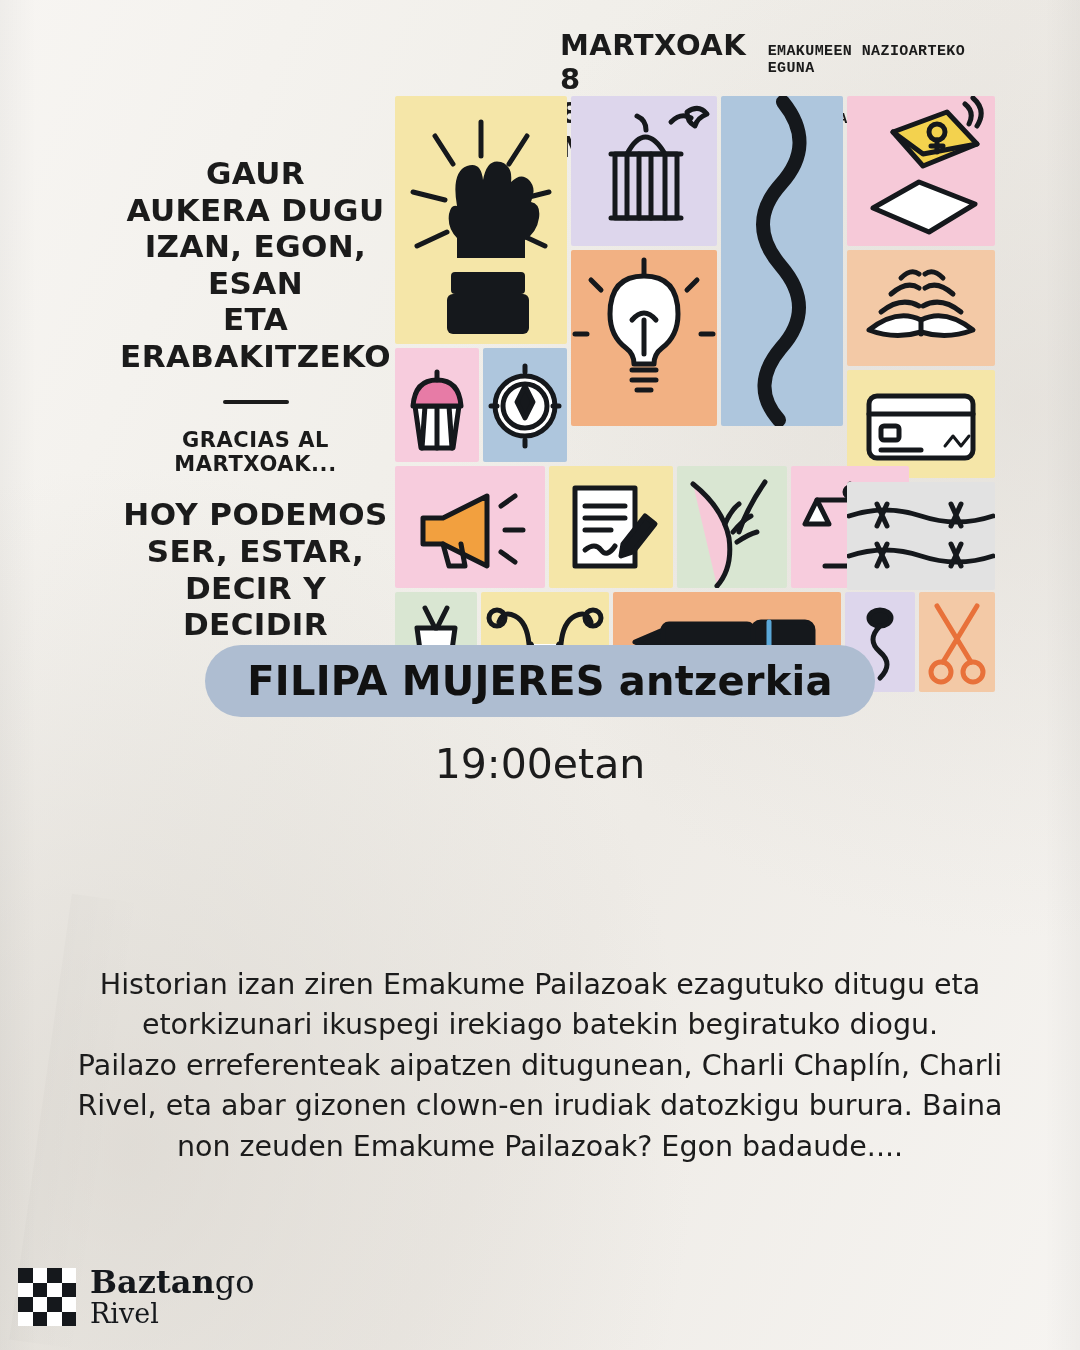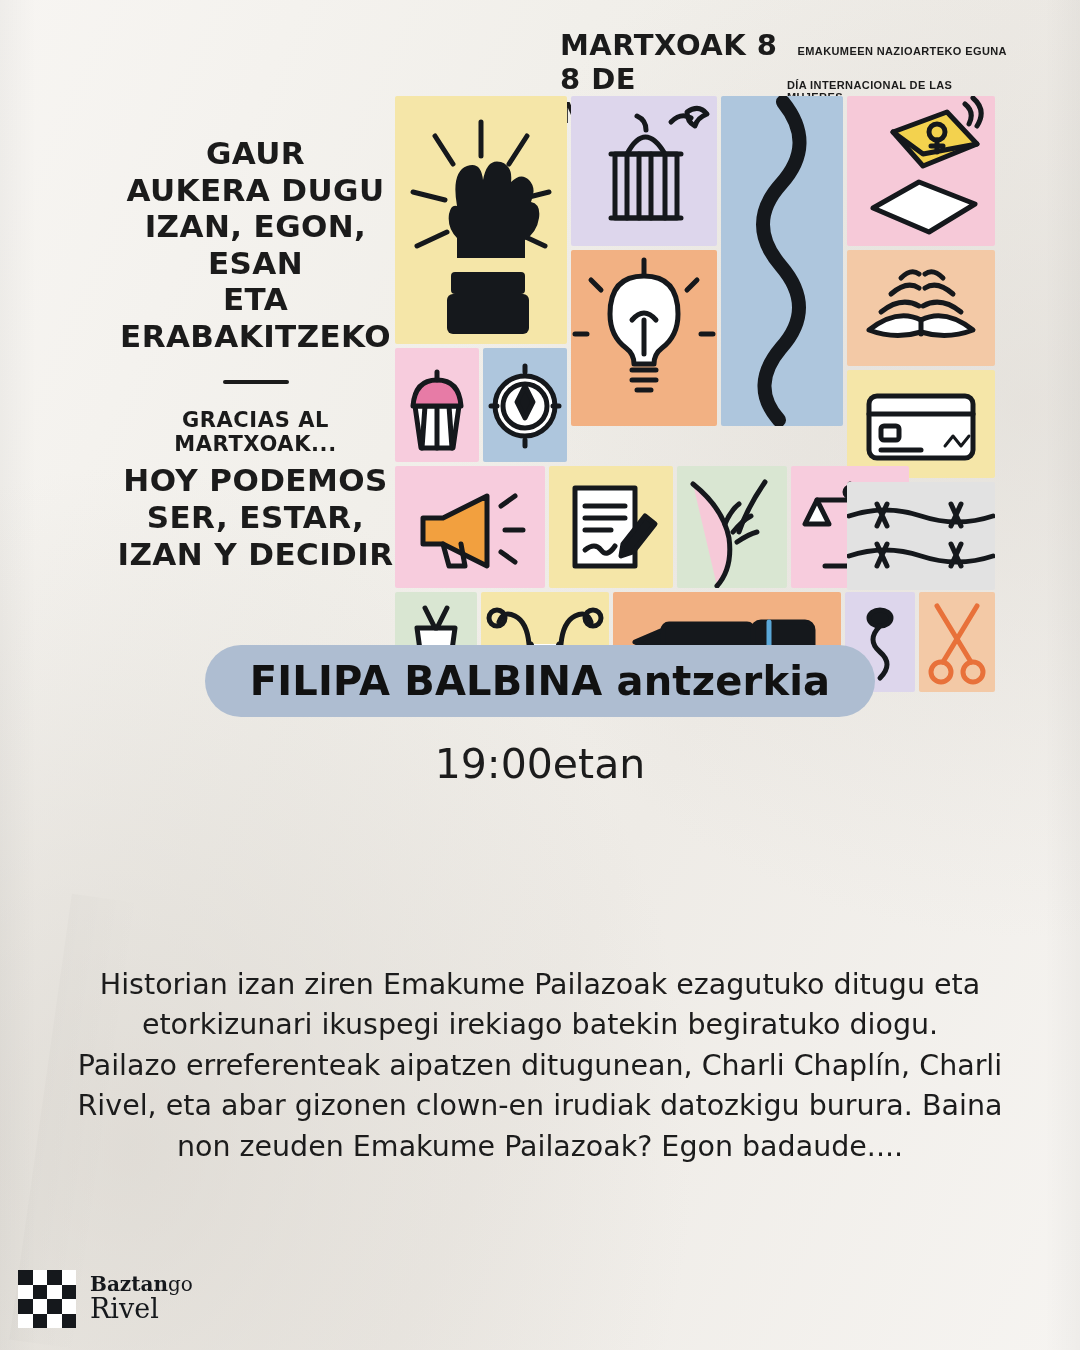--- a/index.html
+++ b/index.html
@@ -46,26 +46,25 @@
     justify-content: flex-start;
   }
   .hdr-big {
     font-family: "DejaVu Sans", sans-serif;
     font-weight: bold;
     font-size: 29px;
     letter-spacing: 0.5px;
     color: #1b1b1b;
   }
   .hdr-small {
-    font-family: Liberation Sans, sans-serif;
+    font-family: Liberation Mono, monospace;
     font-weight: bold;
-    font-size: 11px;
+    font-size: 15px;
     letter-spacing: 0.4px;
     color: #1b1b1b;
-    margin-left: 20px;
   }
 
   
   .slogan {
     position: absolute;
     left: 108px;
     top: 135px;
     width: 295px;
     text-align: center;
     color: #1b1b1b;
@@ -75,20 +74,21 @@
     font-size: 21px;
     font-weight: bold;
     letter-spacing: 0.6px;
     margin-bottom: 6px;
   }
   .slog-main {
     font-size: 31px;
     font-weight: bold;
     line-height: 1.18;
     letter-spacing: 0.4px;
+    margin-top: 20px;
   }
   .rule {
     width: 66px;
     height: 4px;
     background: #1b1b1b;
     margin: 26px auto 24px auto;
     border-radius: 2px;
   }
 
   
@@ -173,21 +173,21 @@
     grid-template-rows: repeat(4, 1fr);
   }
   .checker div { background: #ffffff; }
   .checker div.on { background: #15181c; }
   .logo-words {
     line-height: 1.05;
     color: #15181c;
   }
   .logo-top {
     font-family: "DejaVu Serif", serif;
-    font-size: 20px;
+    font-size: 32px;
   }
   .logo-top b { font-weight: bold; }
   .logo-bot {
     font-family: "DejaVu Serif", serif;
     font-size: 27px;
   }
 </style>
 </head>
 <body>
 
@@ -209,21 +209,21 @@
 
   <div class="slogan">
     <div class="slog-main" style="white-space:pre-line;">GAUR
 AUKERA DUGU
 IZAN, EGON, ESAN
 ETA ERABAKITZEKO</div>
     <div class="rule"></div>
     <div class="slog-sub">GRACIAS AL MARTXOAK...</div>
     <div class="slog-main" style="white-space:pre-line;">HOY PODEMOS
 SER, ESTAR,
-IZAN Y DECIDIR</div>
+DECIR Y DECIDIR</div>
   </div>
 
   <div class="collage">
 
     <div class="tile" style="left:0;top:0;width:172px;height:248px;background:#f5e6a8;">
       <svg width="172" height="248" viewBox="0 0 172 248">
         <g class="ink" stroke-width="3">
           <path d="M86 26 L86 60 M40 40 L58 68 M132 40 L114 68 M18 96 L50 104 M154 96 L122 104 M22 150 L52 136 M150 150 L120 136"></path>
         </g>
         <g>
@@ -425,21 +425,21 @@
         <g class="ink" stroke-width="3.2">
           <path d="M18 14 l34 56 M58 14 l-34 56" stroke="#e8713a"></path>
           <circle cx="22" cy="80" r="10" stroke="#e8713a"></circle>
           <circle cx="54" cy="80" r="10" stroke="#e8713a"></circle>
         </g>
       </svg>
     </div>
   </div>
 
   <div class="banner">
-    <span class="banner-text">FILIPA BALBINA antzerkia</span>
+    <span class="banner-text">FILIPA MUJERES antzerkia</span>
   </div>
 
   <div class="datelines">
     <div>19:00etan</div>
   </div>
 
   <div class="bodytext">
     <p>Historian izan ziren Emakume Pailazoak ezagutuko ditugu eta etorkizunari ikuspegi irekiago batekin begiratuko diogu.</p>
     <p>Pailazo erreferenteak aipatzen ditugunean, Charli Chaplín, Charli Rivel, eta abar gizonen clown-en irudiak datozkigu burura. Baina non zeuden Emakume Pailazoak? Egon badaude....</p>
   </div>

